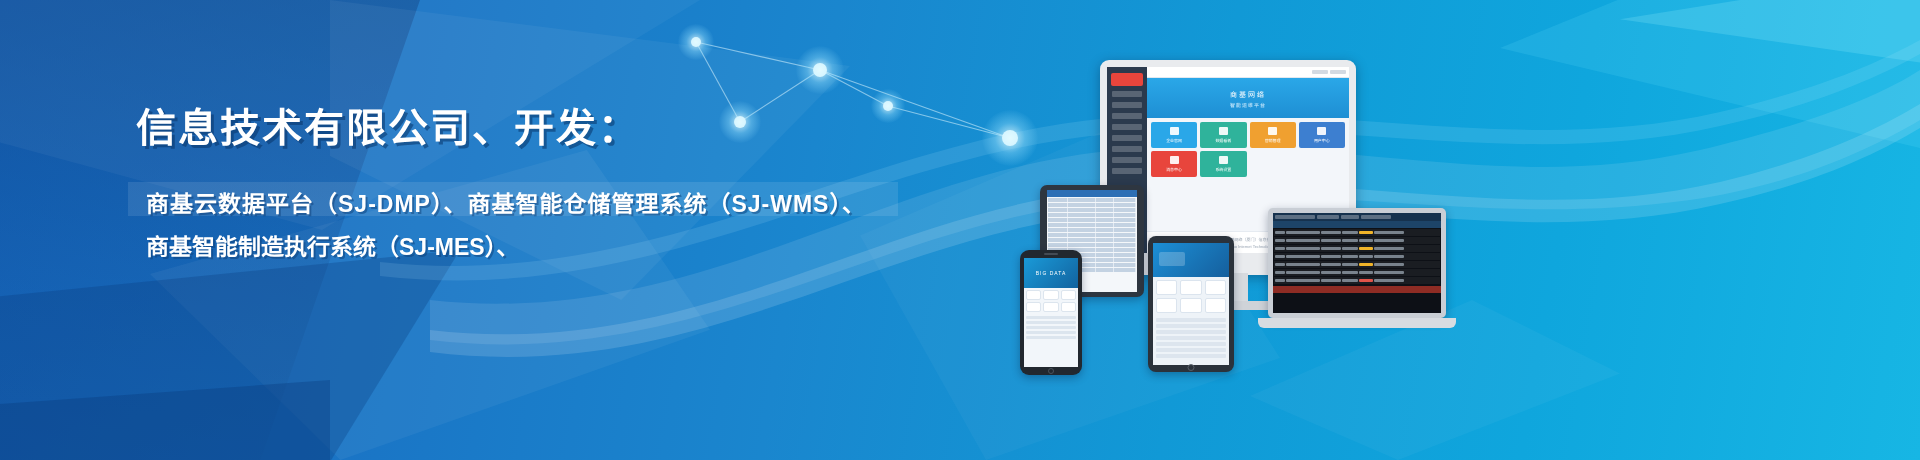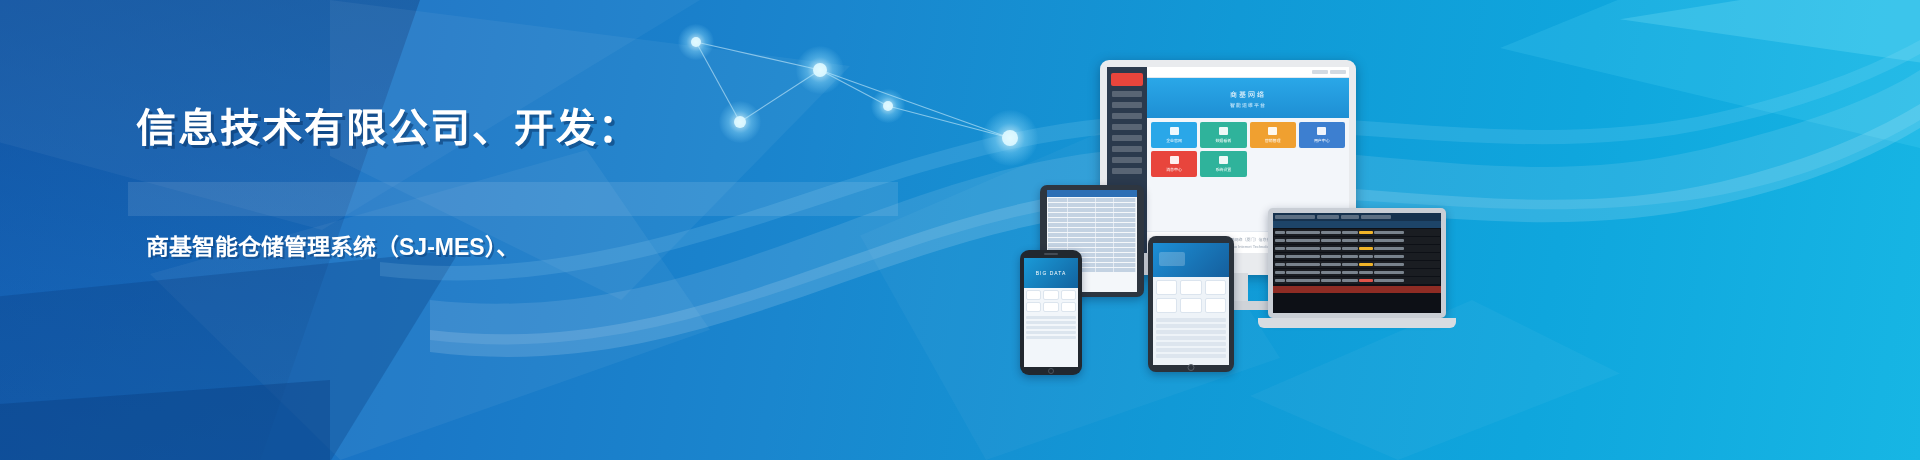--- a/index.html
+++ b/index.html
@@ -204,21 +204,22 @@
       <div class="halo" style="left:-12px;top:-12px;width:34px;height:34px;"></div>
     </div>
     <div class="node" style="left:372px;top:120px;width:16px;height:16px;">
       <div class="halo" style="left:-20px;top:-20px;width:56px;height:56px;"></div>
     </div>
   </div>
 
   <div class="copy">
     <div class="hl-band"></div>
     <div class="headline">信息技术有限公司、开发：</div>
-    <div class="bodyline l2">商基智能仓储管理系统（SJ-MES）、</div>
+    <div class="bodyline l1">商基云数据平台（SJ-DMP）、商基智能仓储管理系统（SJ-WMS）、</div>
+    <div class="bodyline l2">商基智能制造执行系统（SJ-MES）、</div>
   </div>
 
   <div class="devices">
 
     <div class="imac">
       <div class="imac-bezel">
         <div class="imac-screen">
           <div class="dash">
             <div class="dash-side">
               <div class="dash-logo"></div>

